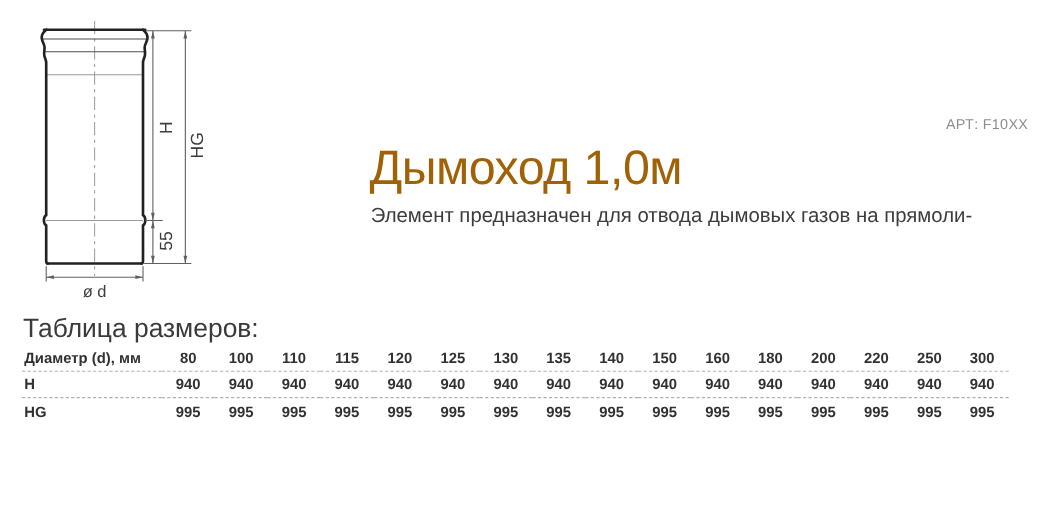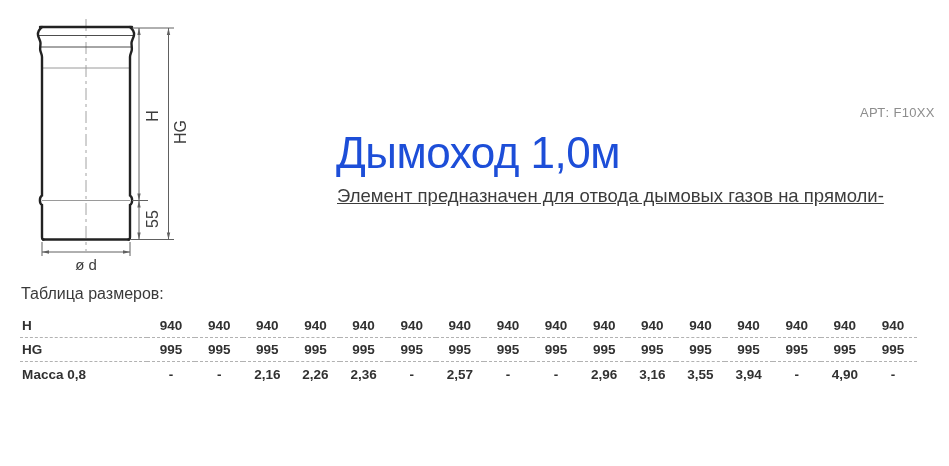--- a/index.html
+++ b/index.html
@@ -2,32 +2,32 @@
 <html><head>
 <meta charset="utf-8">
 <style>
   html,body{margin:0;padding:0;}
   body{
     width:949px;height:466px;background:#ffffff;position:relative;overflow:hidden;
     font-family:"Liberation Sans","DejaVu Sans",sans-serif;color:#3c3c3c;
   }
   .title{
     position:absolute;left:336px;top:99px;font-size:44px;font-weight:300;
-    color:#1d4ed8;letter-spacing:-0.5px;white-space:nowrap;
+    color:#a16207;letter-spacing:-0.5px;white-space:nowrap;
   }
   .art{
     position:absolute;left:845px;top:105px;font-size:13px;color:#8d8d8d;
     letter-spacing:0.3px;white-space:nowrap;margin-left:15px;
   }
   .desc{
     position:absolute;left:337px;top:165px;font-size:18.5px;line-height:23.5px;
-    color:#3c3c3c;width:590px;text-decoration:underline;
+    color:#3c3c3c;width:590px;
   }
   .section-title{
-    position:absolute;left:21px;top:285px;font-size:16px;color:#3a3a3a;
+    position:absolute;left:21px;top:285px;font-size:24px;color:#3a3a3a;
   }
   table.size-table{
     position:absolute;left:20px;top:313px;width:897px;border-collapse:collapse;
     table-layout:fixed;font-size:13.5px;font-weight:bold;color:#313131;
   }
   table.size-table td{
     border-bottom:1px dashed #b2b2b2;padding:4.5px 0 4px 0;text-align:center;
     white-space:nowrap;overflow:hidden;
   }
   table.size-table tr:last-child td{border-bottom:none;}
@@ -96,20 +96,39 @@
 
   <h1 class="title">Дымоход 1,0м</h1>
   <div class="art">АРТ: F10XX</div>
   <p class="desc"><span>Элемент предназначен для отвода дымовых газов на прямоли-</span><br></p>
 
   <div class="section-title">Таблица размеров:</div>
 
   <table class="size-table">
     <tbody>
       <tr>
+        <td class="rowlabel">Диаметр (d), мм</td>
+      <td>80</td>
+          <td>100</td>
+          <td>110</td>
+          <td>115</td>
+          <td>120</td>
+          <td>125</td>
+          <td>130</td>
+          <td>135</td>
+          <td>140</td>
+          <td>150</td>
+          <td>160</td>
+          <td>180</td>
+          <td>200</td>
+          <td>220</td>
+          <td>250</td>
+          <td>300</td>
+        </tr>
+      <tr>
         <td class="rowlabel">H</td>
       <td>940</td>
           <td>940</td>
           <td>940</td>
           <td>940</td>
           <td>940</td>
           <td>940</td>
           <td>940</td>
           <td>940</td>
           <td>940</td>
@@ -133,35 +152,16 @@
           <td>995</td>
           <td>995</td>
           <td>995</td>
           <td>995</td>
           <td>995</td>
           <td>995</td>
           <td>995</td>
           <td>995</td>
           <td>995</td>
         </tr>
-      <tr>
-        <td class="rowlabel">Масса 0,8</td>
-      <td>-</td>
-          <td>-</td>
-          <td>2,16</td>
-          <td>2,26</td>
-          <td>2,36</td>
-          <td>-</td>
-          <td>2,57</td>
-          <td>-</td>
-          <td>-</td>
-          <td>2,96</td>
-          <td>3,16</td>
-          <td>3,55</td>
-          <td>3,94</td>
-          <td>-</td>
-          <td>4,90</td>
-          <td>-</td>
-        </tr>
     </tbody>
   </table>
 
 </main>
 
 </body></html>

